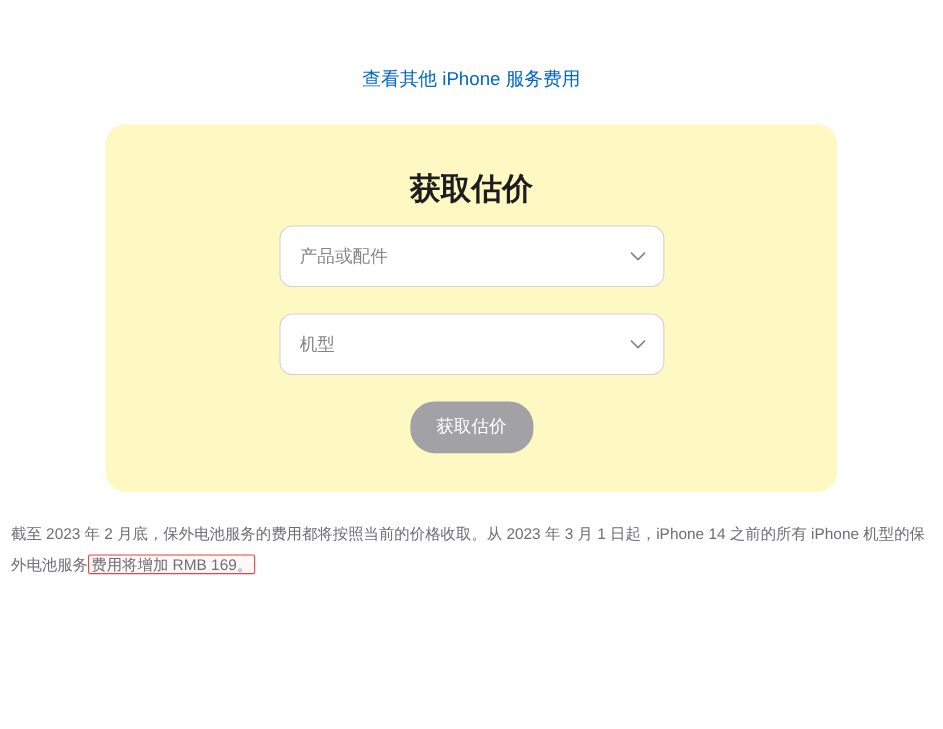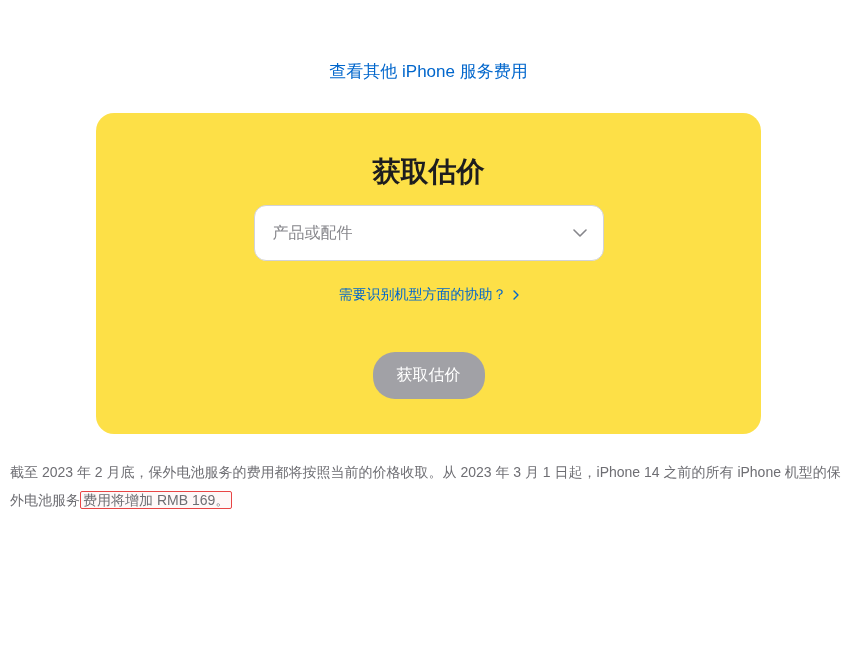--- a/index.html
+++ b/index.html
@@ -22,21 +22,21 @@
     }
     .top-link a {
       color: #0066cc;
       font-size: 17px;
       text-decoration: none;
       cursor: pointer;
     }
     .card {
       width: 665px;
       margin: 0 auto;
-      background: #fde047;
+      background: #fef9c3;
       border-radius: 18px;
       padding: 40px 30px 35px 30px;
       text-align: center;
     }
     .card-title {
       font-size: 28px;
       font-weight: 600;
       color: #1d1d1f;
       margin-bottom: 14px;
     }
@@ -127,27 +127,29 @@
 
   <div class="select-wrapper">
     <div class="select-box">
       <span>产品或配件</span>
       <svg class="chevron" viewBox="0 0 14 8" fill="none">
         <path d="M1 1L7 7L13 1" stroke="currentColor" stroke-width="1.6" stroke-linecap="round" stroke-linejoin="round"></path>
       </svg>
     </div>
   </div>
 
+  <div class="select-wrapper">
+    <div class="select-box">
+      <span>机型</span>
+      <svg class="chevron" viewBox="0 0 14 8" fill="none">
+        <path d="M1 1L7 7L13 1" stroke="currentColor" stroke-width="1.6" stroke-linecap="round" stroke-linejoin="round"></path>
+      </svg>
+    </div>
+  </div>
 
-  <a class="help-link">
-    <span>需要识别机型方面的协助？</span>
-    <svg class="chevron-right" viewBox="0 0 6 10" fill="none">
-      <path d="M1 1L5 5L1 9" stroke="#0066cc" stroke-width="1.4" stroke-linecap="round" stroke-linejoin="round"></path>
-    </svg>
-  </a>
 
   <div>
     <button class="submit-btn">获取估价</button>
   </div>
 </div>
 
 <div class="footer-text">
   <p>
     <span>截至 2023 年 2 月底，保外电池服务的费用都将按照当前的价格收取。从 2023 年 3 月 1 日起，iPhone 14 之前的所有 iPhone 机型的保外电池服务</span><span class="highlight-box">费用将增加 RMB 169。</span>
   </p>

